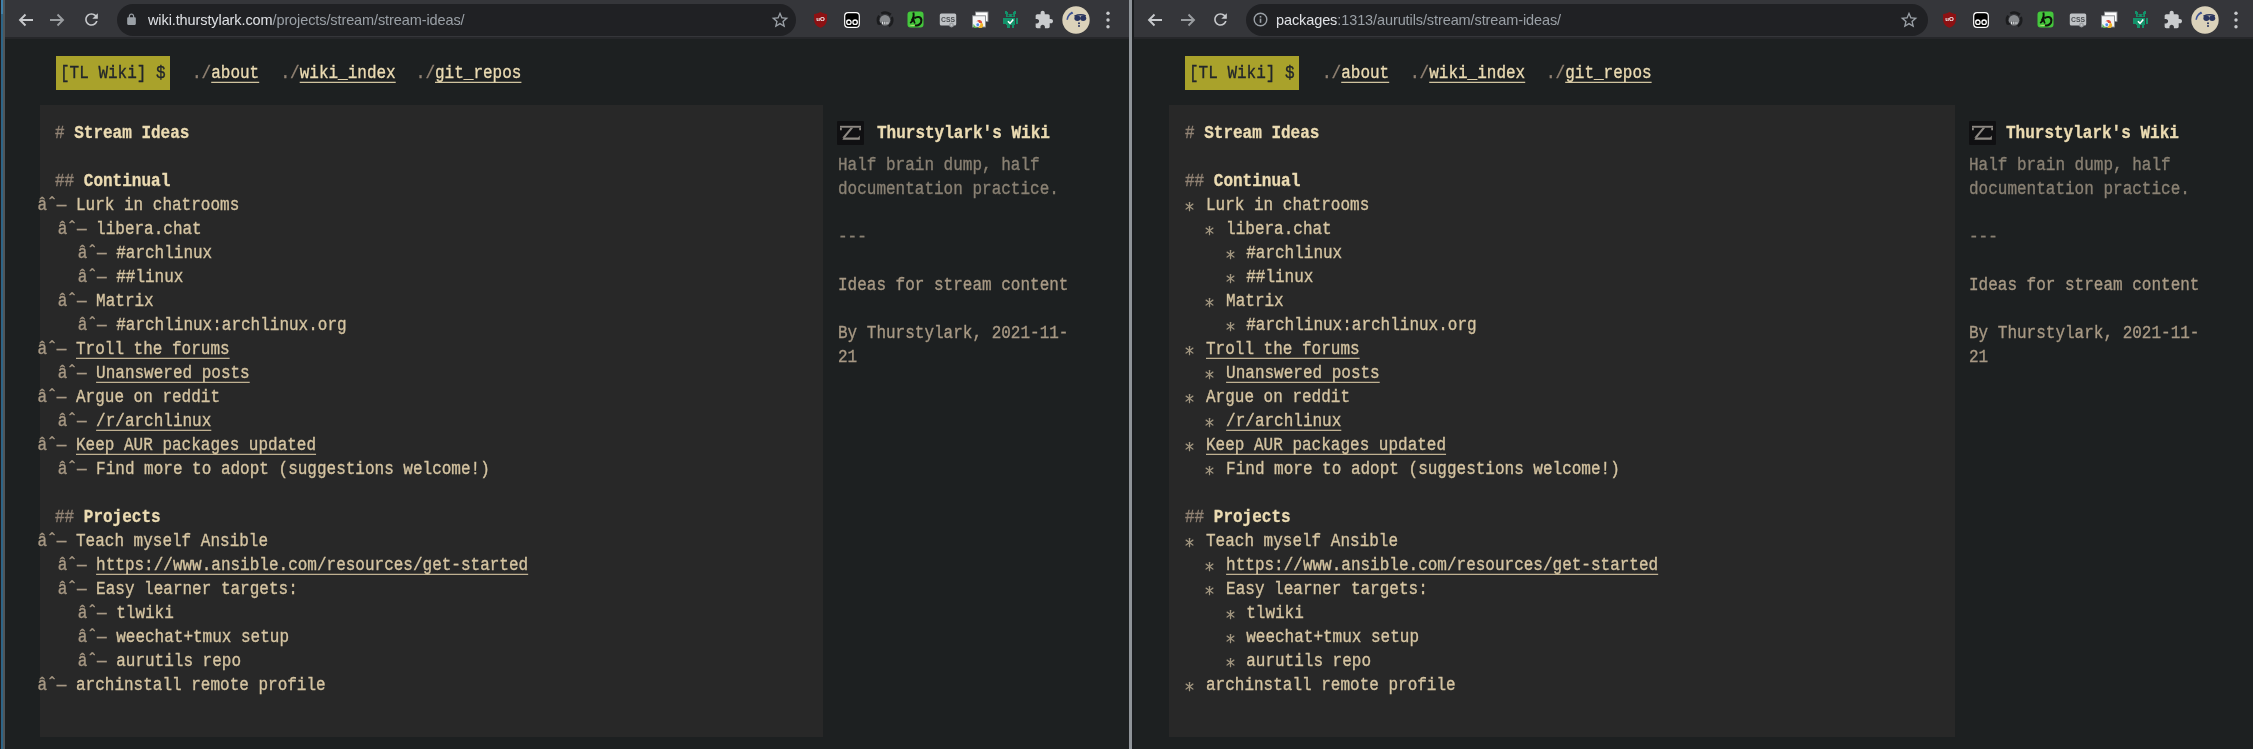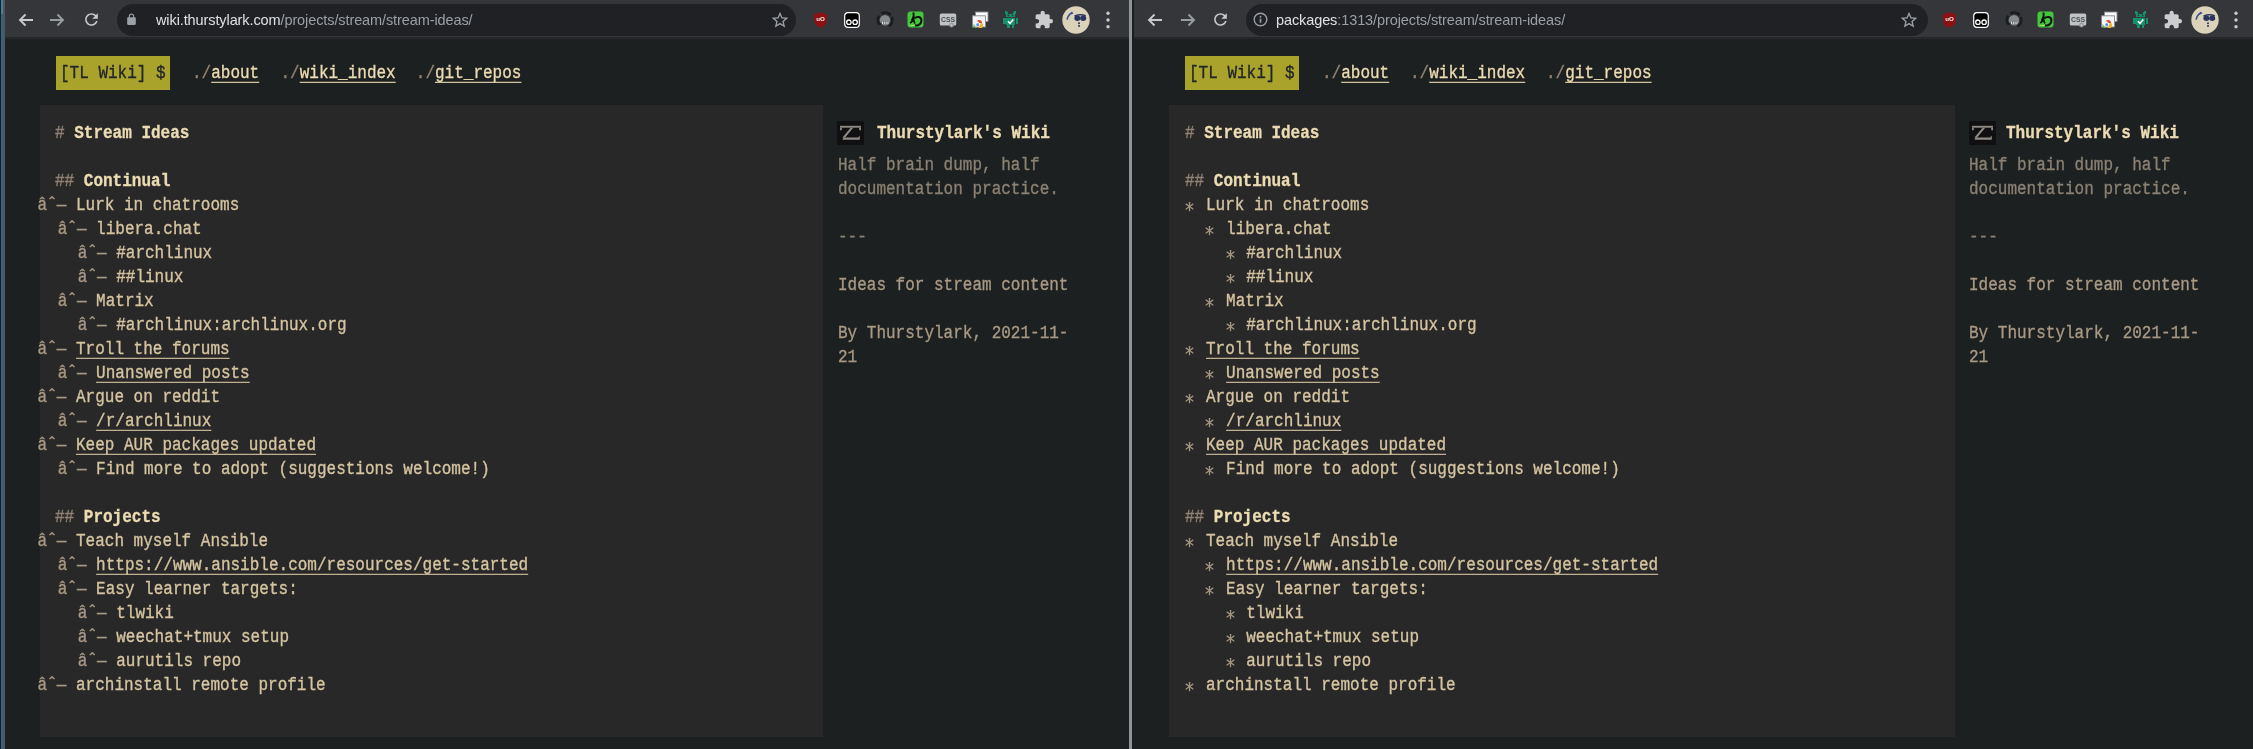--- a/index.html
+++ b/index.html
@@ -38,21 +38,21 @@
     <g transform="scale(0.7917)">
       <path d="M17.65 6.35C16.2 4.9 14.21 4 12 4c-4.42 0-7.99 3.58-8 8s3.57 8 8 8c3.73 0 6.84-2.55 7.73-6h-2.08c-.82 2.33-3.04 4-5.65 4-3.31 0-6-2.69-6-6s2.69-6 6-6c1.66 0 3.14.69 4.22 1.78L13 11h7V4l-2.35 2.35z" fill="#c8cacd"></path>
     </g>
   </svg>
 <div class="abs pill" style="left:117px;width:679px"></div>
 <svg class="abs" style="left:124.5px;top:13.0px" width="13" height="13" viewBox="0 0 13 13">
     <g transform="scale(0.5417)">
       <path d="M18 8h-1V6c0-2.76-2.24-5-5-5S7 3.24 7 6v2H6c-1.1 0-2 .9-2 2v10c0 1.1.9 2 2 2h12c1.1 0 2-.9 2-2V10c0-1.1-.9-2-2-2zm-3.1 0H9.1V6c0-1.71 1.39-2.9 2.9-2.9 1.51 0 2.9 1.19 2.9 2.9v2z" fill="#9aa0a6"></path>
     </g>
   </svg>
-<div class="abs url" style="left:156px"><span class="w">wiki.thurstylark.com</span><span class="p">/projects/stream/stream-ideas/</span></div>
+<div class="abs url" style="left:148px"><span class="w">wiki.thurstylark.com</span><span class="p">/projects/stream/stream-ideas/</span></div>
 <svg class="abs" style="left:770.0px;top:9.5px" width="20" height="20" viewBox="0 0 20 20">
     <g transform="scale(0.8333)">
       <path d="M22 9.24l-7.19-.62L12 2 9.19 8.63 2 9.24l5.46 4.73L5.82 21 12 17.27 18.18 21l-1.63-7.03L22 9.24zM12 15.4l-3.76 2.27 1-4.28-3.32-2.88 4.38-.38L12 6.1l1.71 4.04 4.38.38-3.32 2.88 1 4.28L12 15.4z" fill="#9aa0a6"></path>
     </g>
   </svg>
 <svg class="abs" style="left:811.5px;top:11.0px" width="17" height="17" viewBox="0 0 17 17">
     <path d="M8.5 0.9 L11.3 2.3 L15 3.2 V8 C15 12.5 12.2 15.7 8.5 16.8 C4.8 15.7 2 12.5 2 8 V3.2 L5.7 2.3 Z" fill="#8c1113"></path>
     <text x="8.5" y="10.4" font-family="Liberation Sans" font-size="6.2" font-weight="bold" fill="#f4f4f4" text-anchor="middle">uO</text>
   </svg>
 <svg class="abs" style="left:844.0px;top:11.5px" width="16" height="16" viewBox="0 0 16 16">
@@ -187,21 +187,21 @@
     <g transform="scale(0.7917)">
       <path d="M17.65 6.35C16.2 4.9 14.21 4 12 4c-4.42 0-7.99 3.58-8 8s3.57 8 8 8c3.73 0 6.84-2.55 7.73-6h-2.08c-.82 2.33-3.04 4-5.65 4-3.31 0-6-2.69-6-6s2.69-6 6-6c1.66 0 3.14.69 4.22 1.78L13 11h7V4l-2.35 2.35z" fill="#c8cacd"></path>
     </g>
   </svg>
 <div class="abs pill" style="left:1245.5px;width:682px"></div>
 <svg class="abs" style="left:1253.0px;top:12.0px" width="15" height="15" viewBox="0 0 15 15">
     <circle cx="7.5" cy="7.5" r="6.3" stroke="#9aa0a6" stroke-width="1.4" fill="none"></circle>
     <rect x="6.7" y="6.6" width="1.6" height="4.2" fill="#9aa0a6"></rect>
     <rect x="6.7" y="3.9" width="1.6" height="1.7" fill="#9aa0a6"></rect>
   </svg>
-<div class="abs url" style="left:1276px"><span class="w">packages</span><span class="p">:1313/projects/stream/stream-ideas/</span></div>
+<div class="abs url" style="left:1276px"><span class="w">packages</span><span class="p">:1313/aurutils/stream/stream-ideas/</span></div>
 <svg class="abs" style="left:1899.0px;top:9.5px" width="20" height="20" viewBox="0 0 20 20">
     <g transform="scale(0.8333)">
       <path d="M22 9.24l-7.19-.62L12 2 9.19 8.63 2 9.24l5.46 4.73L5.82 21 12 17.27 18.18 21l-1.63-7.03L22 9.24zM12 15.4l-3.76 2.27 1-4.28-3.32-2.88 4.38-.38L12 6.1l1.71 4.04 4.38.38-3.32 2.88 1 4.28L12 15.4z" fill="#9aa0a6"></path>
     </g>
   </svg>
 <svg class="abs" style="left:1940.5px;top:11.0px" width="17" height="17" viewBox="0 0 17 17">
     <path d="M8.5 0.9 L11.3 2.3 L15 3.2 V8 C15 12.5 12.2 15.7 8.5 16.8 C4.8 15.7 2 12.5 2 8 V3.2 L5.7 2.3 Z" fill="#8c1113"></path>
     <text x="8.5" y="10.4" font-family="Liberation Sans" font-size="6.2" font-weight="bold" fill="#f4f4f4" text-anchor="middle">uO</text>
   </svg>
 <svg class="abs" style="left:1973.0px;top:11.5px" width="16" height="16" viewBox="0 0 16 16">

